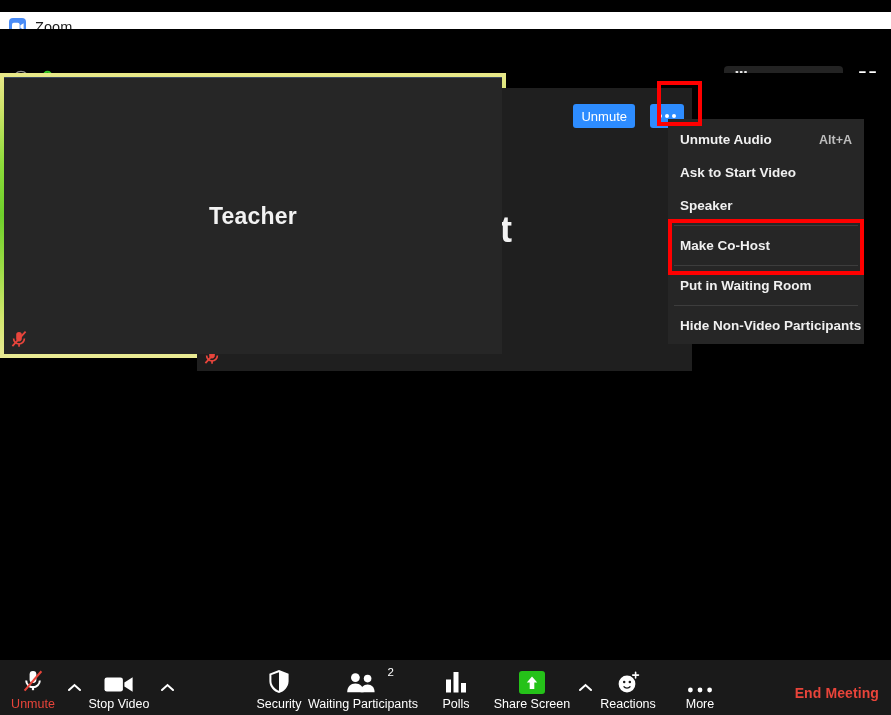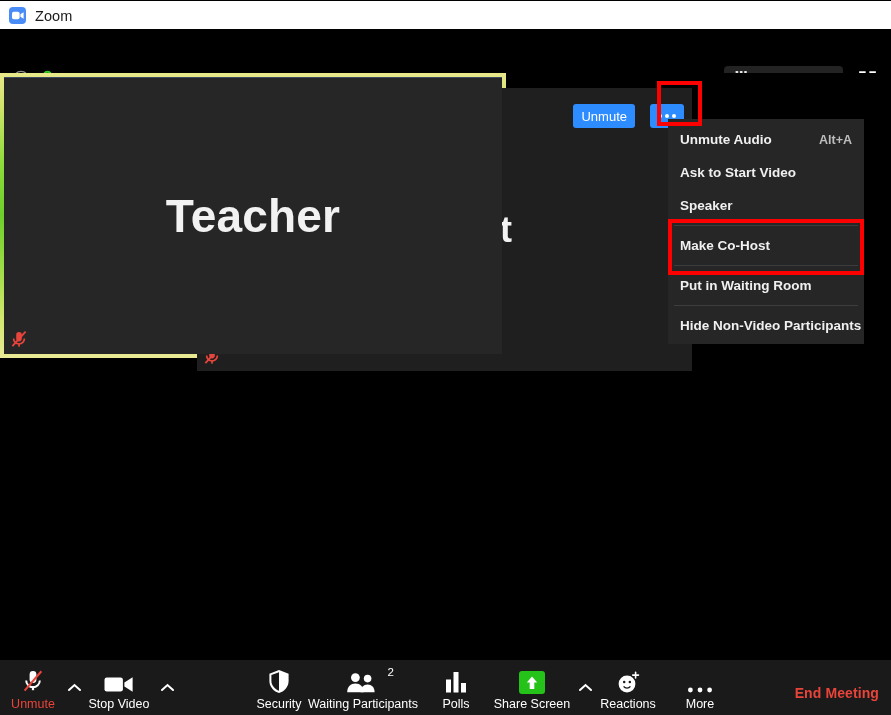--- a/index.html
+++ b/index.html
@@ -14,21 +14,21 @@
     position: relative;
     width: 891px;
     height: 715px;
     background: #000000;
     overflow: hidden;
   }
 
   
   .titlebar {
     position: absolute;
-    left: 0; top: 1px;
+    left: 0; top: 12px;
     width: 891px; height: 29px;
     background: #ffffff;
     display: flex;
     align-items: center;
     padding-left: 9px;
   }
   .zoom-logo {
     width: 17px; height: 17px;
     background: #4a8cf7;
     border-radius: 4px;
@@ -120,21 +120,21 @@
   .tile-name {
     position: absolute;
     left: 0; right: 0; top: 50%;
     transform: translateY(-50%);
     text-align: center;
     color: #f2f2f2;
     font-size: 36px;
     font-weight: bold;
     letter-spacing: .2px;
   }
-  .tile-teacher .tile-name { font-size: 46px; }
+  .tile-teacher .tile-name { font-size: 23px; }
 
   .mute-badge {
     position: absolute;
     left: 5px; bottom: 5px;
     width: 20px; height: 20px;
   }
 
   
   .unmute-pill {
     position: absolute;

